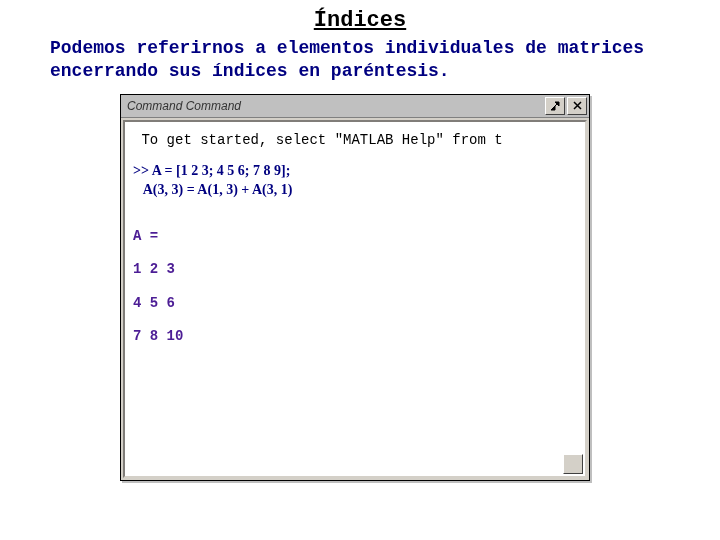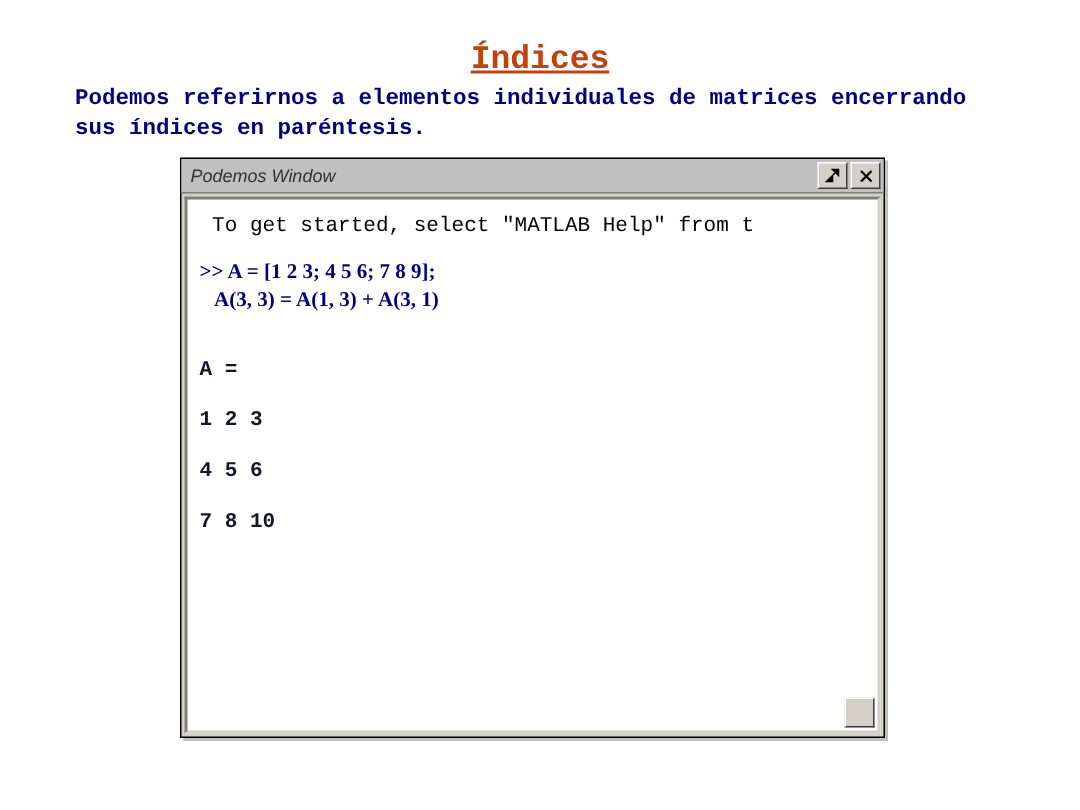--- a/index.html
+++ b/index.html
@@ -8,29 +8,29 @@
     width: 720px;
     height: 540px;
     background: #ffffff;
     font-family: "Courier New", monospace;
     overflow: hidden;
   }
   .page-title {
     text-align: center;
     font-size: 22px;
     font-weight: bold;
-    color: #c2410c;
-    margin: 27px 0 4px 0;
+    color: #000000;
+    margin: 8px 0 4px 0;
     text-decoration: underline;
     font-family: "Courier New", monospace;
   }
   .description {
     color: #000080;
     font-weight: bold;
-    font-size: 15px;
+    font-size: 18px;
     margin: 0 50px 10px 50px;
     font-family: "Courier New", monospace;
     line-height: 1.3;
   }
   .window {
     margin: 0 0 0 120px;
     width: 468px;
     border: 1px solid #000;
     background: #d4d0c8;
     box-shadow: 2px 2px 0 rgba(0,0,0,0.25);
@@ -85,21 +85,21 @@
     white-space: pre;
   }
   .prompt-block {
     color: #000080;
     font-weight: bold;
     white-space: pre;
     line-height: 1.35;
     font-family: Liberation Serif, serif;
   }
   .output-block {
-    color: #0f172a;
+    color: #4c1d95;
     font-weight: bold;
     white-space: pre;
     margin-top: 20px;
     line-height: 2.4;
   }
   .scrollbar-stub {
     position: absolute;
     right: 2px;
     bottom: 2px;
     width: 18px;
@@ -111,21 +111,21 @@
   }
 </style>
 </head>
 <body>
 
 <h1 class="page-title">Índices</h1>
 <p class="description">Podemos referirnos a elementos individuales de matrices encerrando sus índices en paréntesis.</p>
 
 <div class="window">
   <div class="titlebar">
-    <span class="titlebar-text">Podemos Window</span>
+    <span class="titlebar-text">Command Command</span>
     <div class="win-btn">
       <svg width="10" height="10" viewBox="0 0 10 10">
           <path d="M1 9 L5 5 L5 9 Z M5 1 L9 1 L9 5 Z M5 5 L9 1" stroke="#000" stroke-width="1" fill="#000"></path>
         </svg>
     </div>
     <div class="win-btn">
       <svg width="9" height="9" viewBox="0 0 9 9">
           <path d="M1 1 L8 8 M8 1 L1 8" stroke="#000" stroke-width="1.5"></path>
         </svg>
     </div>

